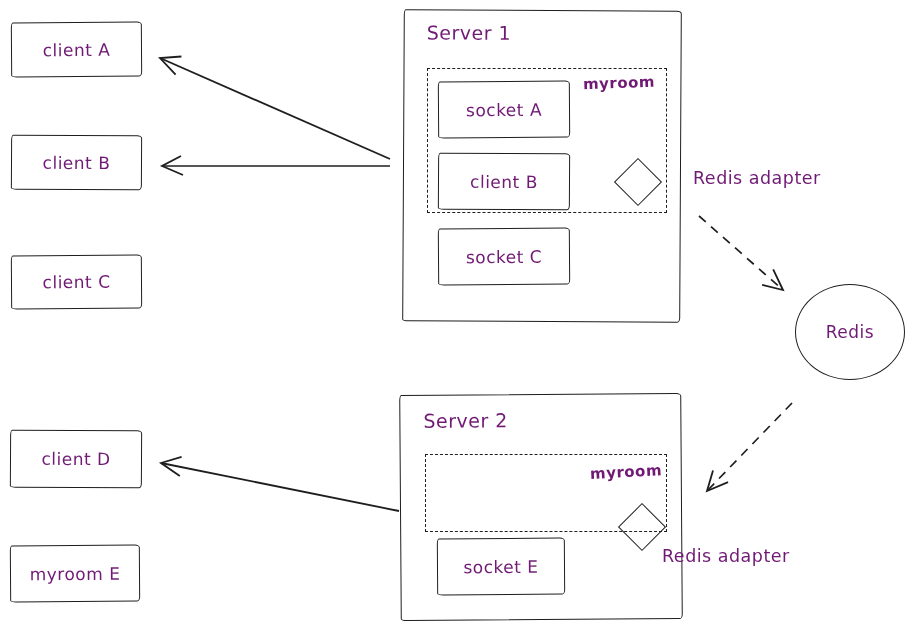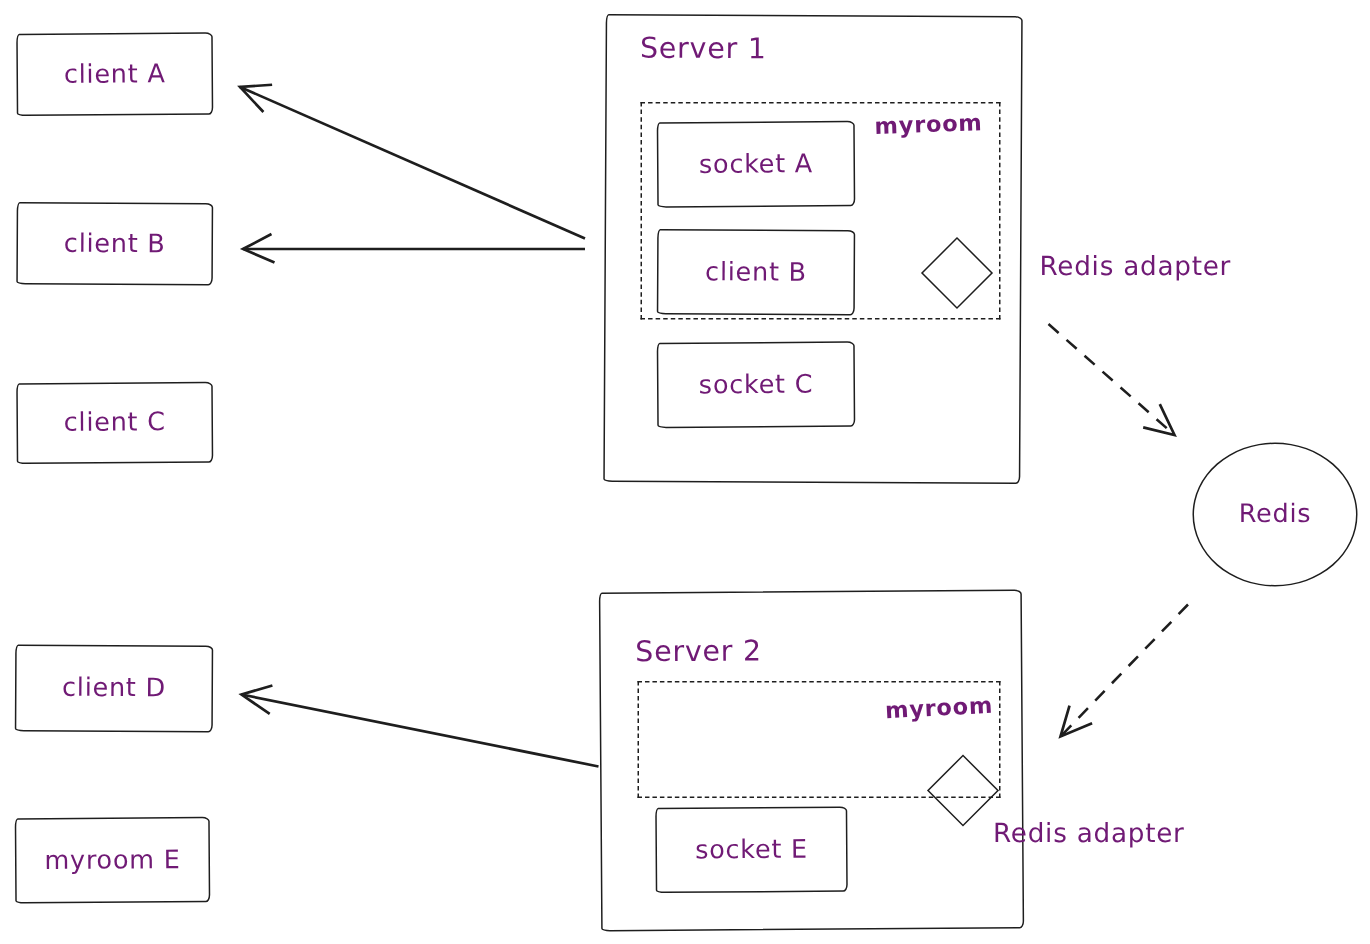--- a/index.html
+++ b/index.html
@@ -79,21 +79,21 @@
 </head>
 <body>
 
 <div class="canvas">
 
   <div class="box server-box tilt-b" style="left:403px; top:10px; width:278px; height:312px;">
     <div class="server-title" style="left:22px; top:11px;">Server 1</div>
   </div>
 
   <div class="box server-box tilt-a" style="left:400px; top:394px; width:282px; height:226px;">
-    <div class="server-title" style="left:23px; top:14px;margin-top:14px;">Server 2</div>
+    <div class="server-title" style="left:23px; top:14px;">Server 2</div>
   </div>
 
   <div class="room" style="left:427px; top:68px; width:240px; height:145px;"></div>
   <div class="room-label" style="left:583px; top:74px; transform:rotate(-2deg);">myroom</div>
 
   <div class="room" style="left:425px; top:454px; width:242px; height:78px;"></div>
   <div class="room-label" style="left:590px; top:463px; transform:rotate(-3deg);">myroom</div>
 
   <div class="box tilt-a" style="left:438px; top:81px; width:132px; height:57px;">
     <span class="label">socket A</span>
@@ -108,21 +108,21 @@
   <div class="box tilt-a" style="left:437px; top:538px; width:128px; height:57px;">
     <span class="label">socket E</span>
   </div>
 
   <div class="diamond" style="left:621px; top:165px;"></div>
   <div class="diamond" style="left:625px; top:510px;"></div>
 
   <div class="adapter-label" style="left:693px; top:168px;">Redis adapter</div>
   <div class="adapter-label" style="left:662px; top:546px;">Redis adapter</div>
 
-  <div class="circle" style="left:795px; top:295px; width:110px; height:96px;justify-content:center;">
+  <div class="circle" style="left:795px; top:284px; width:110px; height:96px;justify-content:center;">
     <span class="label">Redis</span>
   </div>
 
   <div class="box client-box tilt-a" style="left:11px; top:22px;">
     <span class="label">client A</span>
   </div>
   <div class="box client-box tilt-b" style="left:11px; top:135px;">
     <span class="label">client B</span>
   </div>
   <div class="box client-box tilt-b" style="left:10px; top:430px; width:132px; height:58px;">

